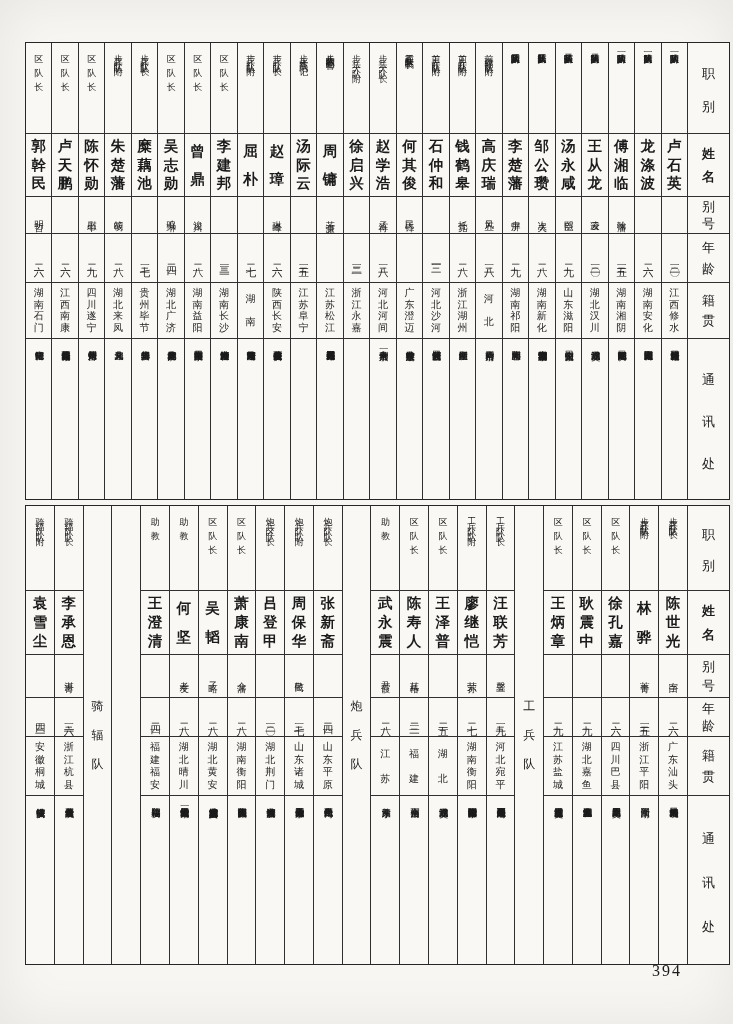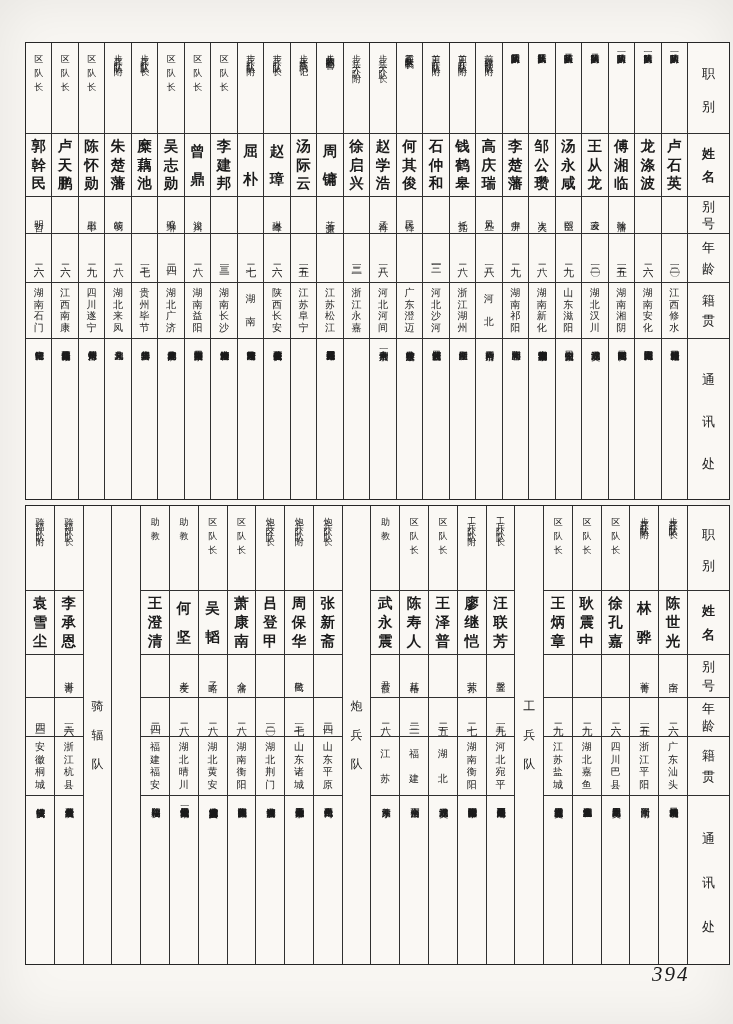--- a/index.html
+++ b/index.html
@@ -78,21 +78,21 @@
   .c-origin span{font-size:10px;line-height:1;}
 
   .hcell{flex-direction:column;justify-content:space-evenly;align-items:center;}
   .hcell span{font-size:13px;line-height:1;}
 
   .div-label{display:flex;flex-direction:column;align-items:center;gap:17px;}
   .div-label span{font-size:12px;line-height:1;}
 
   .page-num{
     position:absolute;left:652px;top:962px;
-    font-size:21px;letter-spacing:2px;font-style:italic;
+    font-size:16px;letter-spacing:2px;
   }
 </style>
 </head>
 <body>
 
 <div class="page">
   <div class="roster tt" id="table-top">
       <div class="col col-header">
         <div class="cell hcell c-role">
           <span>职</span>

